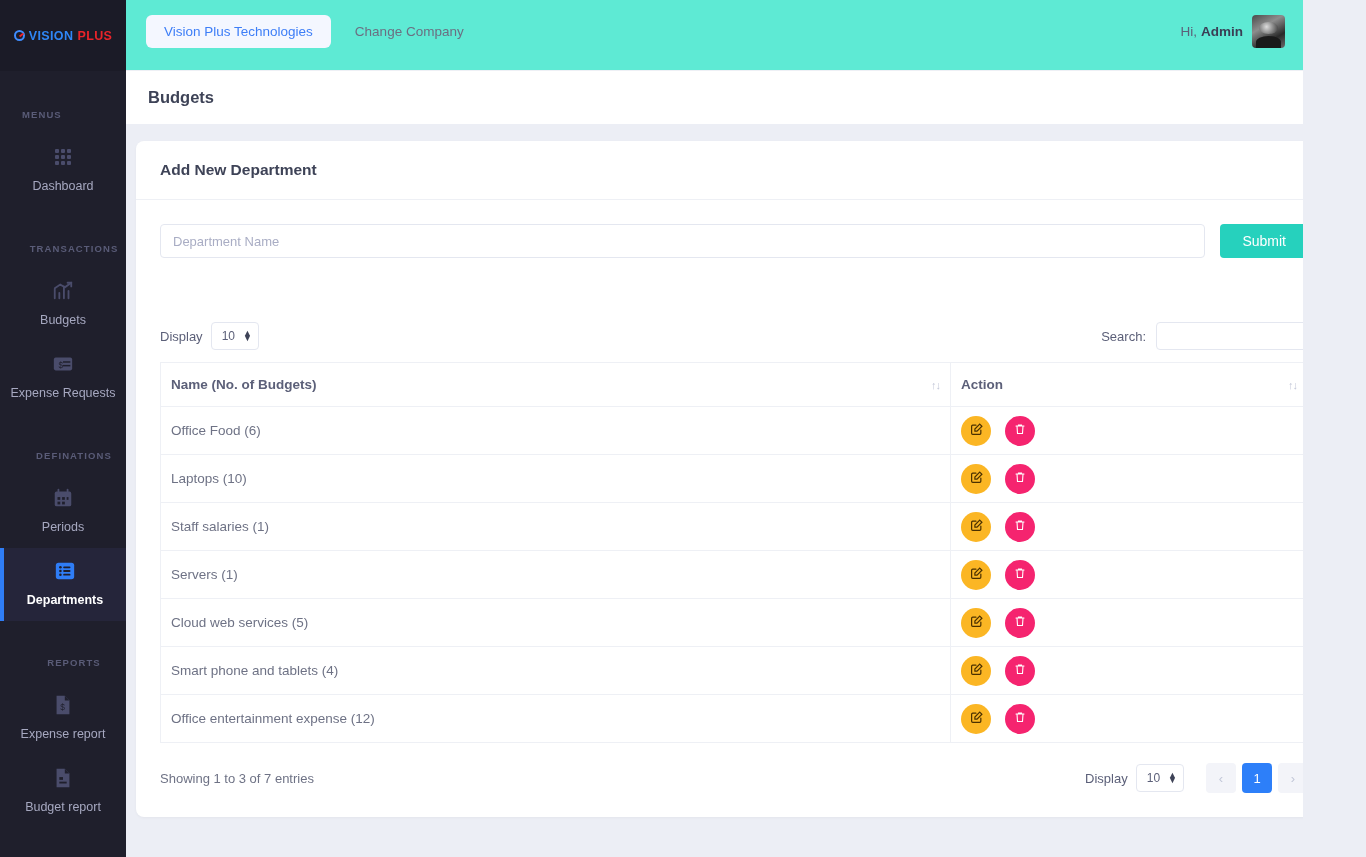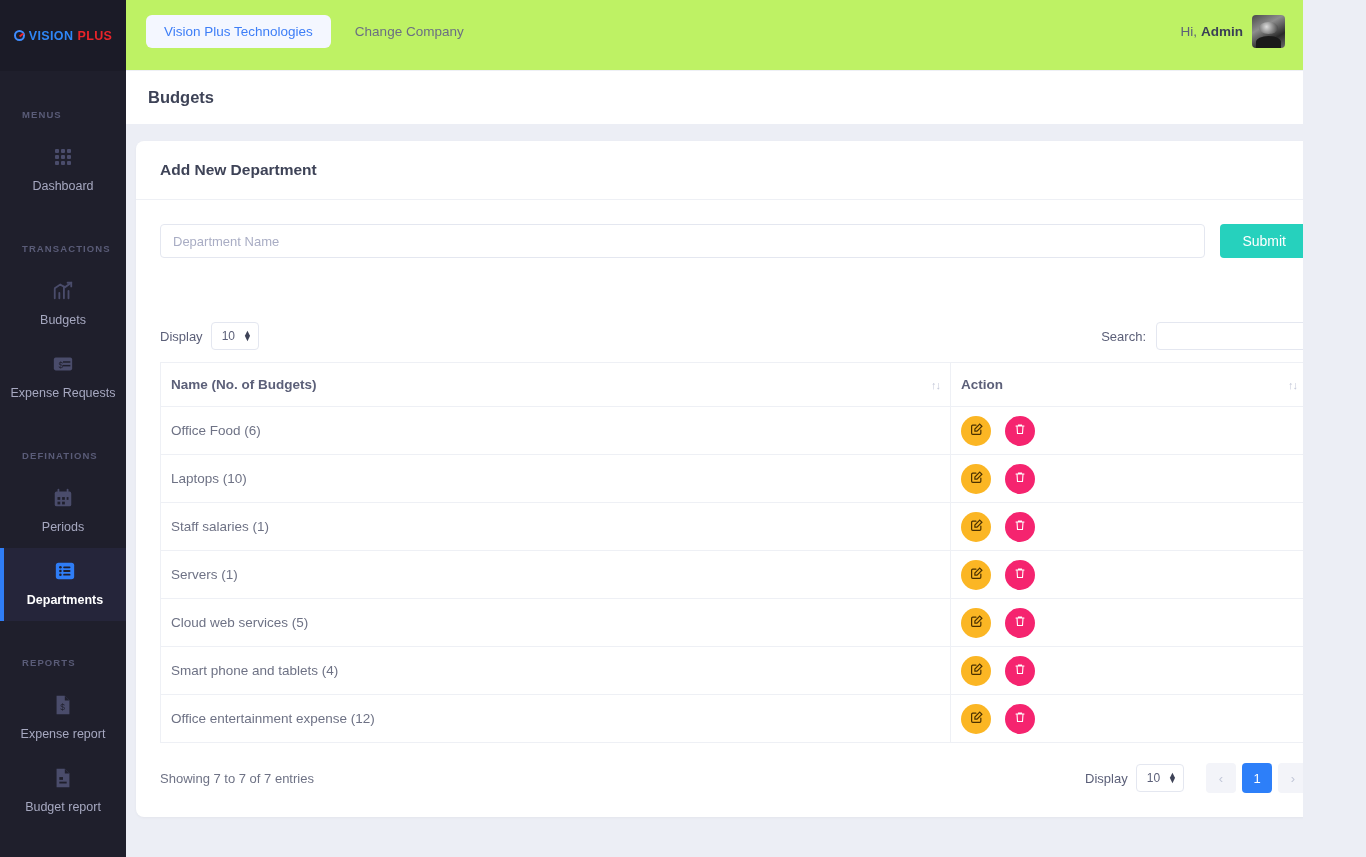--- a/index.html
+++ b/index.html
@@ -40,21 +40,21 @@
   }
   .logo-vision { color: #2f86f6; }
   .logo-plus { color: #e8242a; }
 
   .nav { padding-top: 38px; }
   .nav-section {
     color: #5a5c78; font-size: 9.5px; font-weight: bold;
     letter-spacing: 1.1px; padding: 0 0 0 22px;
     margin-bottom: 14px; text-transform: uppercase;
   }
-  .nav-section.spaced { margin-top: 36px; }
+  .nav-section.spaced { margin-top: 36px; text-align: center; }
   .nav-item {
     display: flex; flex-direction: column; align-items: center;
     padding: 10px 6px 12px; cursor: pointer;
     text-decoration: none;
   }
   .nav-item .nav-icon {
     width: 26px; height: 26px;
     display: flex; align-items: center; justify-content: center;
     margin-bottom: 8px;
     color: #4a4c6b;
@@ -67,21 +67,21 @@
     background: #25253a;
     border-left: 4px solid #2f7df6;
   }
   .nav-item.active .nav-icon { color: #2f7df6; }
   .nav-item.active .nav-label { color: #ffffff; font-weight: bold; }
 
   
   .main { flex: 1; display: flex; flex-direction: column; min-width: 0; }
 
   .topbar {
-    height: 71px; flex: 0 0 71px; background: #bef264;
+    height: 71px; flex: 0 0 71px; background: #5eead4;
     display: flex; align-items: center; justify-content: space-between;
     padding: 0 18px 8px 20px;
     border-bottom: 1px solid #eef0f5;
   }
   .company-tabs { display: flex; align-items: center; gap: 6px; }
   .company-tab {
     padding: 9px 18px; border-radius: 6px;
     font-size: 13.5px; color: #6b6f82; cursor: pointer;
   }
   .company-tab.active { background: #f4f7ff; color: #3d7ef7; }
@@ -534,21 +534,21 @@
                           </svg>
                       </span>
                     </button>
                   </div>
                 </td>
               </tr>
             </tbody>
           </table>
 
           <div class="table-footer">
-            <div class="footer-info">Showing 7 to 7 of 7 entries</div>
+            <div class="footer-info">Showing 1 to 3 of 7 entries</div>
             <div class="footer-right">
               <div class="display-group">
                 <span class="display-label">Display</span>
                 <div class="mini-select">
                   <span>10</span>
                   <span class="spin">
                       <span>▲</span>
                       <span>▼</span>
                     </span>
                 </div>

